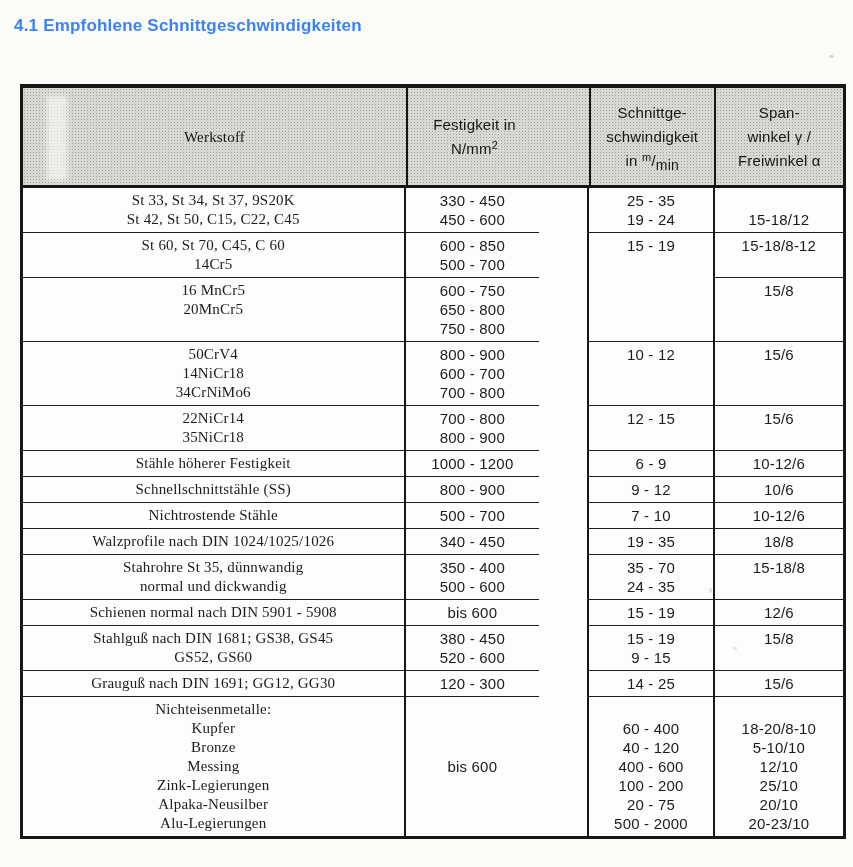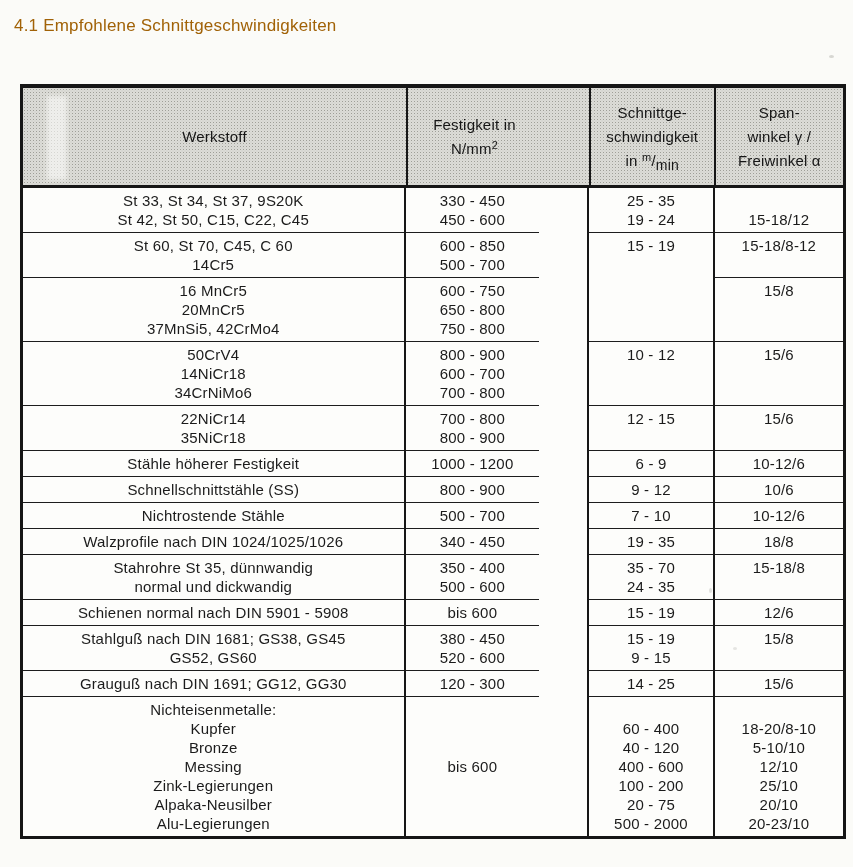--- a/index.html
+++ b/index.html
@@ -4,21 +4,21 @@
 <style>
   html,body{margin:0;padding:0;}
   body{
     width:853px;height:867px;overflow:hidden;position:relative;
     background:#fbfbf8;color:#1b1b1b;
     font-family:"Liberation Sans","DejaVu Sans",sans-serif;
     -webkit-font-smoothing:antialiased;
   }
   .title{
     position:absolute;left:14px;top:16px;
-    font-size:17px;font-weight:normal;letter-spacing:0.2px;color:#a16207;
+    font-size:17px;font-weight:bold;letter-spacing:0.2px;color:#3b82f6;
   }
   .scan-table{
     position:absolute;left:20px;top:84px;width:826px;
     box-sizing:border-box;background:#fdfdfb;
     border:3px solid #161616;border-top-width:4px;
   }
   
   .thead{
     display:flex;height:100px;box-sizing:border-box;position:relative;
     border-bottom:3px solid #161616;
@@ -35,21 +35,21 @@
   }
   .hcell{
     display:flex;flex-direction:column;justify-content:center;align-items:center;
     box-sizing:border-box;text-align:center;font-size:15px;color:#161616;
     letter-spacing:0.2px;
   }
   .hl{height:24px;line-height:24px;white-space:nowrap;}
   .sup{font-size:11px;position:relative;top:-5px;}
   .sub{font-size:14px;position:relative;top:4px;}
   
-  .c1{width:415px;}
+  .c1{width:415px;font-family:Liberation Serif, serif;}
   .c2{width:146px;border-left:2px solid #161616;}
   .c3{width:135px;border-left:2px solid #161616;margin-left:48px;}
   .c4{width:140px;border-left:2px solid #161616;}
   
   .trow{display:flex;}
   .cell{
     box-sizing:border-box;text-align:center;padding:3px 14px;
     border-top:1.5px solid #1d1d1d;
   }
   .trow:first-child .cell{border-top:none;}
@@ -120,21 +120,20 @@
         </div>
         <div class="cell c4">
           <div class="line">15-18/8-12</div>
           <div class="line">&nbsp;</div>
         </div>
       </div>
       <div class="trow">
         <div class="cell c1">
           <div class="line">16 MnCr5</div>
           <div class="line">20MnCr5</div>
-          <div class="line">37MnSi5, 42CrMo4</div>
         </div>
         <div class="cell c2">
           <div class="line">600 - 750</div>
           <div class="line">650 - 800</div>
           <div class="line">750 - 800</div>
         </div>
         <div class="cell c3 merge-top">
           <div class="line">&nbsp;</div>
           <div class="line">&nbsp;</div>
           <div class="line">&nbsp;</div>

